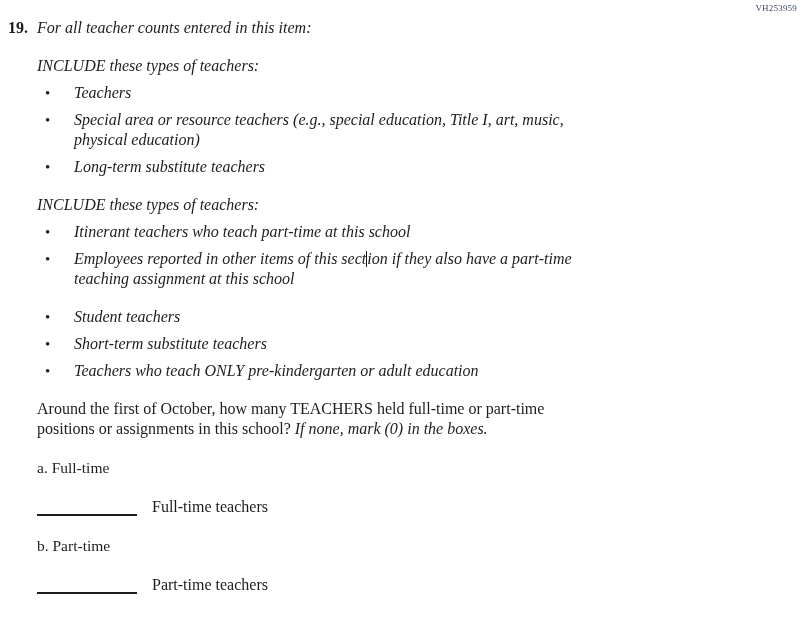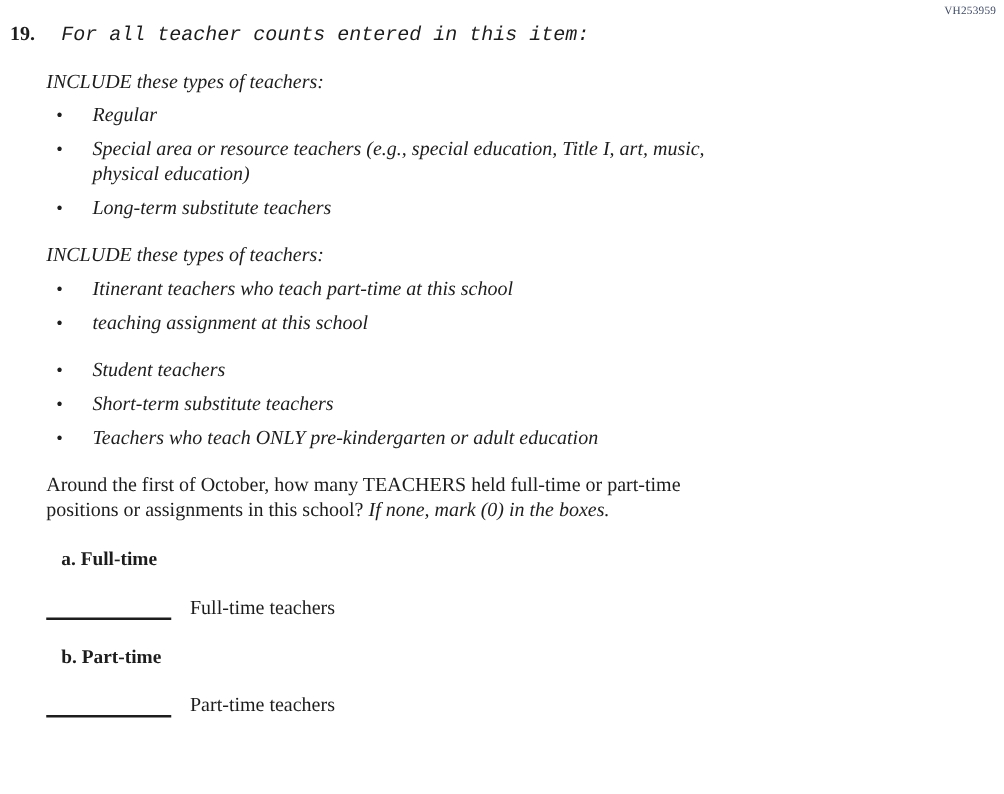--- a/index.html
+++ b/index.html
@@ -36,21 +36,21 @@
     font-size: 16px;
     line-height: 20px;
   }
   .item-body {
     flex: 1;
     font-size: 16px;
     line-height: 20px;
   }
   .italic { font-style: italic; }
 
-  .intro { margin: 0 12px 18px; font-family: Liberation Mono, monospace; }
+  .intro { margin: 0 0 18px; }
 
   .group { margin: 0 0 18px; }
   .group-heading { margin: 0 0 7px; }
 
   .bullet-item {
     display: flex;
     margin: 0 0 7px;
   }
   .bullet-item:last-child { margin-bottom: 0; }
   .bullet-glyph {
@@ -67,23 +67,23 @@
     display: inline-block;
     width: 1px;
     height: 16px;
     background: #111111;
     vertical-align: -3px;
   }
 
   .question { margin: 0 0 19px; }
 
   .answer-label {
-    font-weight: 700;
+    font-weight: 400;
     font-size: 15.5px;
-    margin: 0 12px 19px;
+    margin: 0 0 19px;
   }
   .blank-row {
     display: flex;
     align-items: center;
     margin: 0 0 19px;
   }
   .blank-line {
     display: inline-block;
     width: 100px;
     height: 16px;
@@ -108,21 +108,21 @@
 
     <div class="item-body">
 
       <p class="intro italic">For all teacher counts entered in this item:</p>
 
       <div class="group">
         <p class="group-heading italic">INCLUDE these types of teachers:</p>
         <div class="bullet-item">
           <span class="bullet-glyph">•</span>
           <div class="bullet-text italic">
-            <div>Regular</div>
+            <div>Teachers</div>
           </div>
         </div>
         <div class="bullet-item">
           <span class="bullet-glyph">•</span>
           <div class="bullet-text italic">
             <div>Special area or resource teachers (e.g., special education, Title I, art, music,</div>
             <div>physical education)</div>
           </div>
         </div>
         <div class="bullet-item">
@@ -137,20 +137,21 @@
         <p class="group-heading italic">INCLUDE these types of teachers:</p>
         <div class="bullet-item">
           <span class="bullet-glyph">•</span>
           <div class="bullet-text italic">
             <div>Itinerant teachers who teach part-time at this school</div>
           </div>
         </div>
         <div class="bullet-item">
           <span class="bullet-glyph">•</span>
           <div class="bullet-text italic">
+            <div><span>Employees reported in other items of this sect</span><span class="caret"></span><span>ion if they also have a part-time</span></div>
             <div>teaching assignment at this school</div>
           </div>
         </div>
       </div>
 
       <div class="group">
         <div class="bullet-item">
           <span class="bullet-glyph">•</span>
           <div class="bullet-text italic">
             <div>Student teachers</div>

